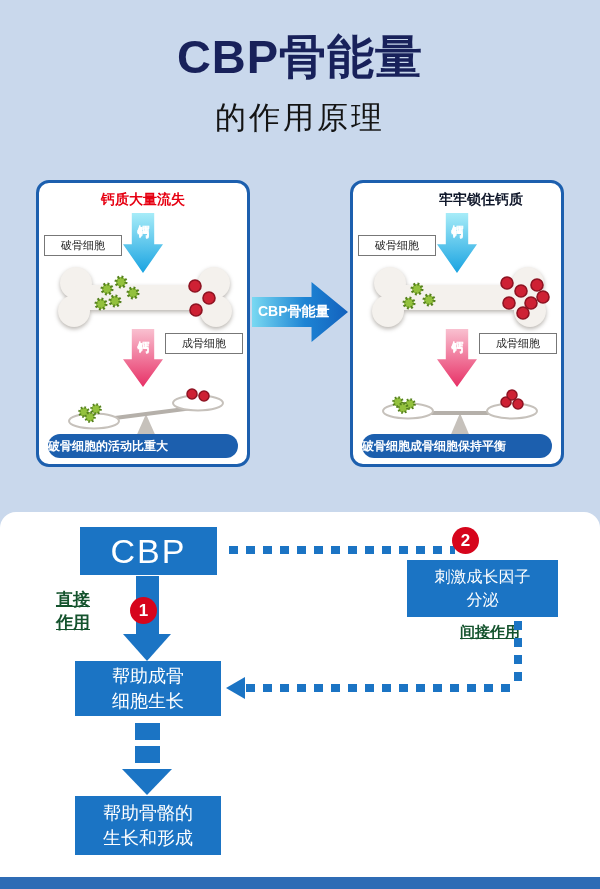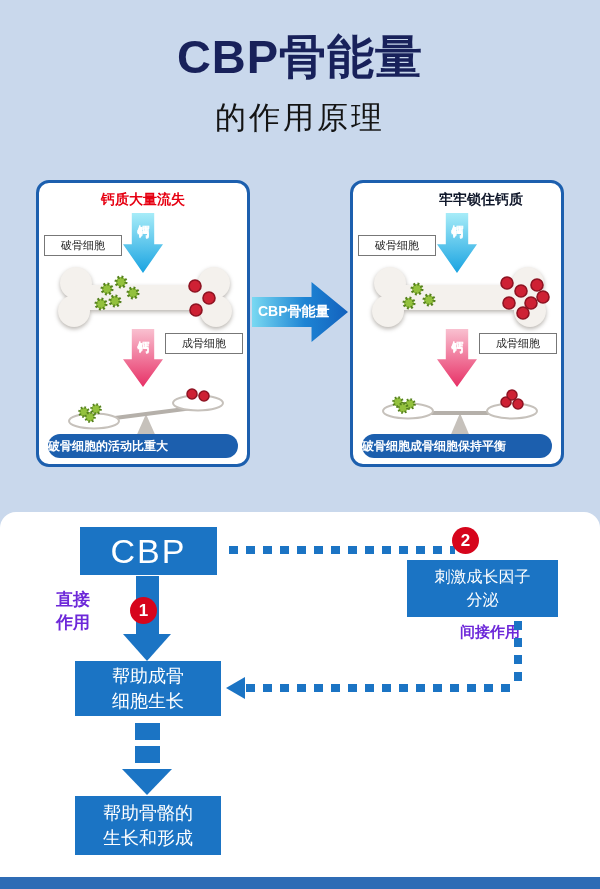--- a/index.html
+++ b/index.html
@@ -58,21 +58,21 @@
   .dh1 { left:229px; top:546px; width:226px; }
   .dh2 { left:246px; top:684px; width:268px; }
   .dotted-v { position:absolute; width:8px; left:514px; top:621px; height:60px;
     background-image:repeating-linear-gradient(180deg,#1b74c4 0 9px,transparent 9px 17px); }
 
   .badge { position:absolute; width:27px; height:27px; border-radius:50%; background:#d6051c;
     color:#fff; font-weight:bold; font-size:17px; text-align:center; line-height:27px; z-index:3; }
   .badge1 { left:130px; top:597px; }
   .badge2 { left:452px; top:527px; }
 
-  .red-label { position:absolute; color:#6d28d9; font-weight:bold; }
+  .red-label { position:absolute; color:#14532d; font-weight:bold;text-decoration:underline; }
   .direct { left:56px; top:589px; font-size:17px; line-height:1.35; text-align:center; }
   .indirect { left:460px; top:623px; font-size:15px; }
 
   .arrow1-shaft { position:absolute; left:136px; top:576px; width:23px; height:60px; background:#1b74c4; }
   .arrow1-head { position:absolute; left:123px; top:634px; width:0; height:0;
     border-left:24px solid transparent; border-right:24px solid transparent; border-top:27px solid #1b74c4; }
   .arrowhead-left { position:absolute; left:226px; top:677px; width:0; height:0;
     border-top:11px solid transparent; border-bottom:11px solid transparent; border-right:19px solid #1b74c4; }
   .seg { position:absolute; left:135px; width:25px; height:17px; background:#1b74c4; }
   .seg1 { top:723px; } .seg2 { top:746px; }

